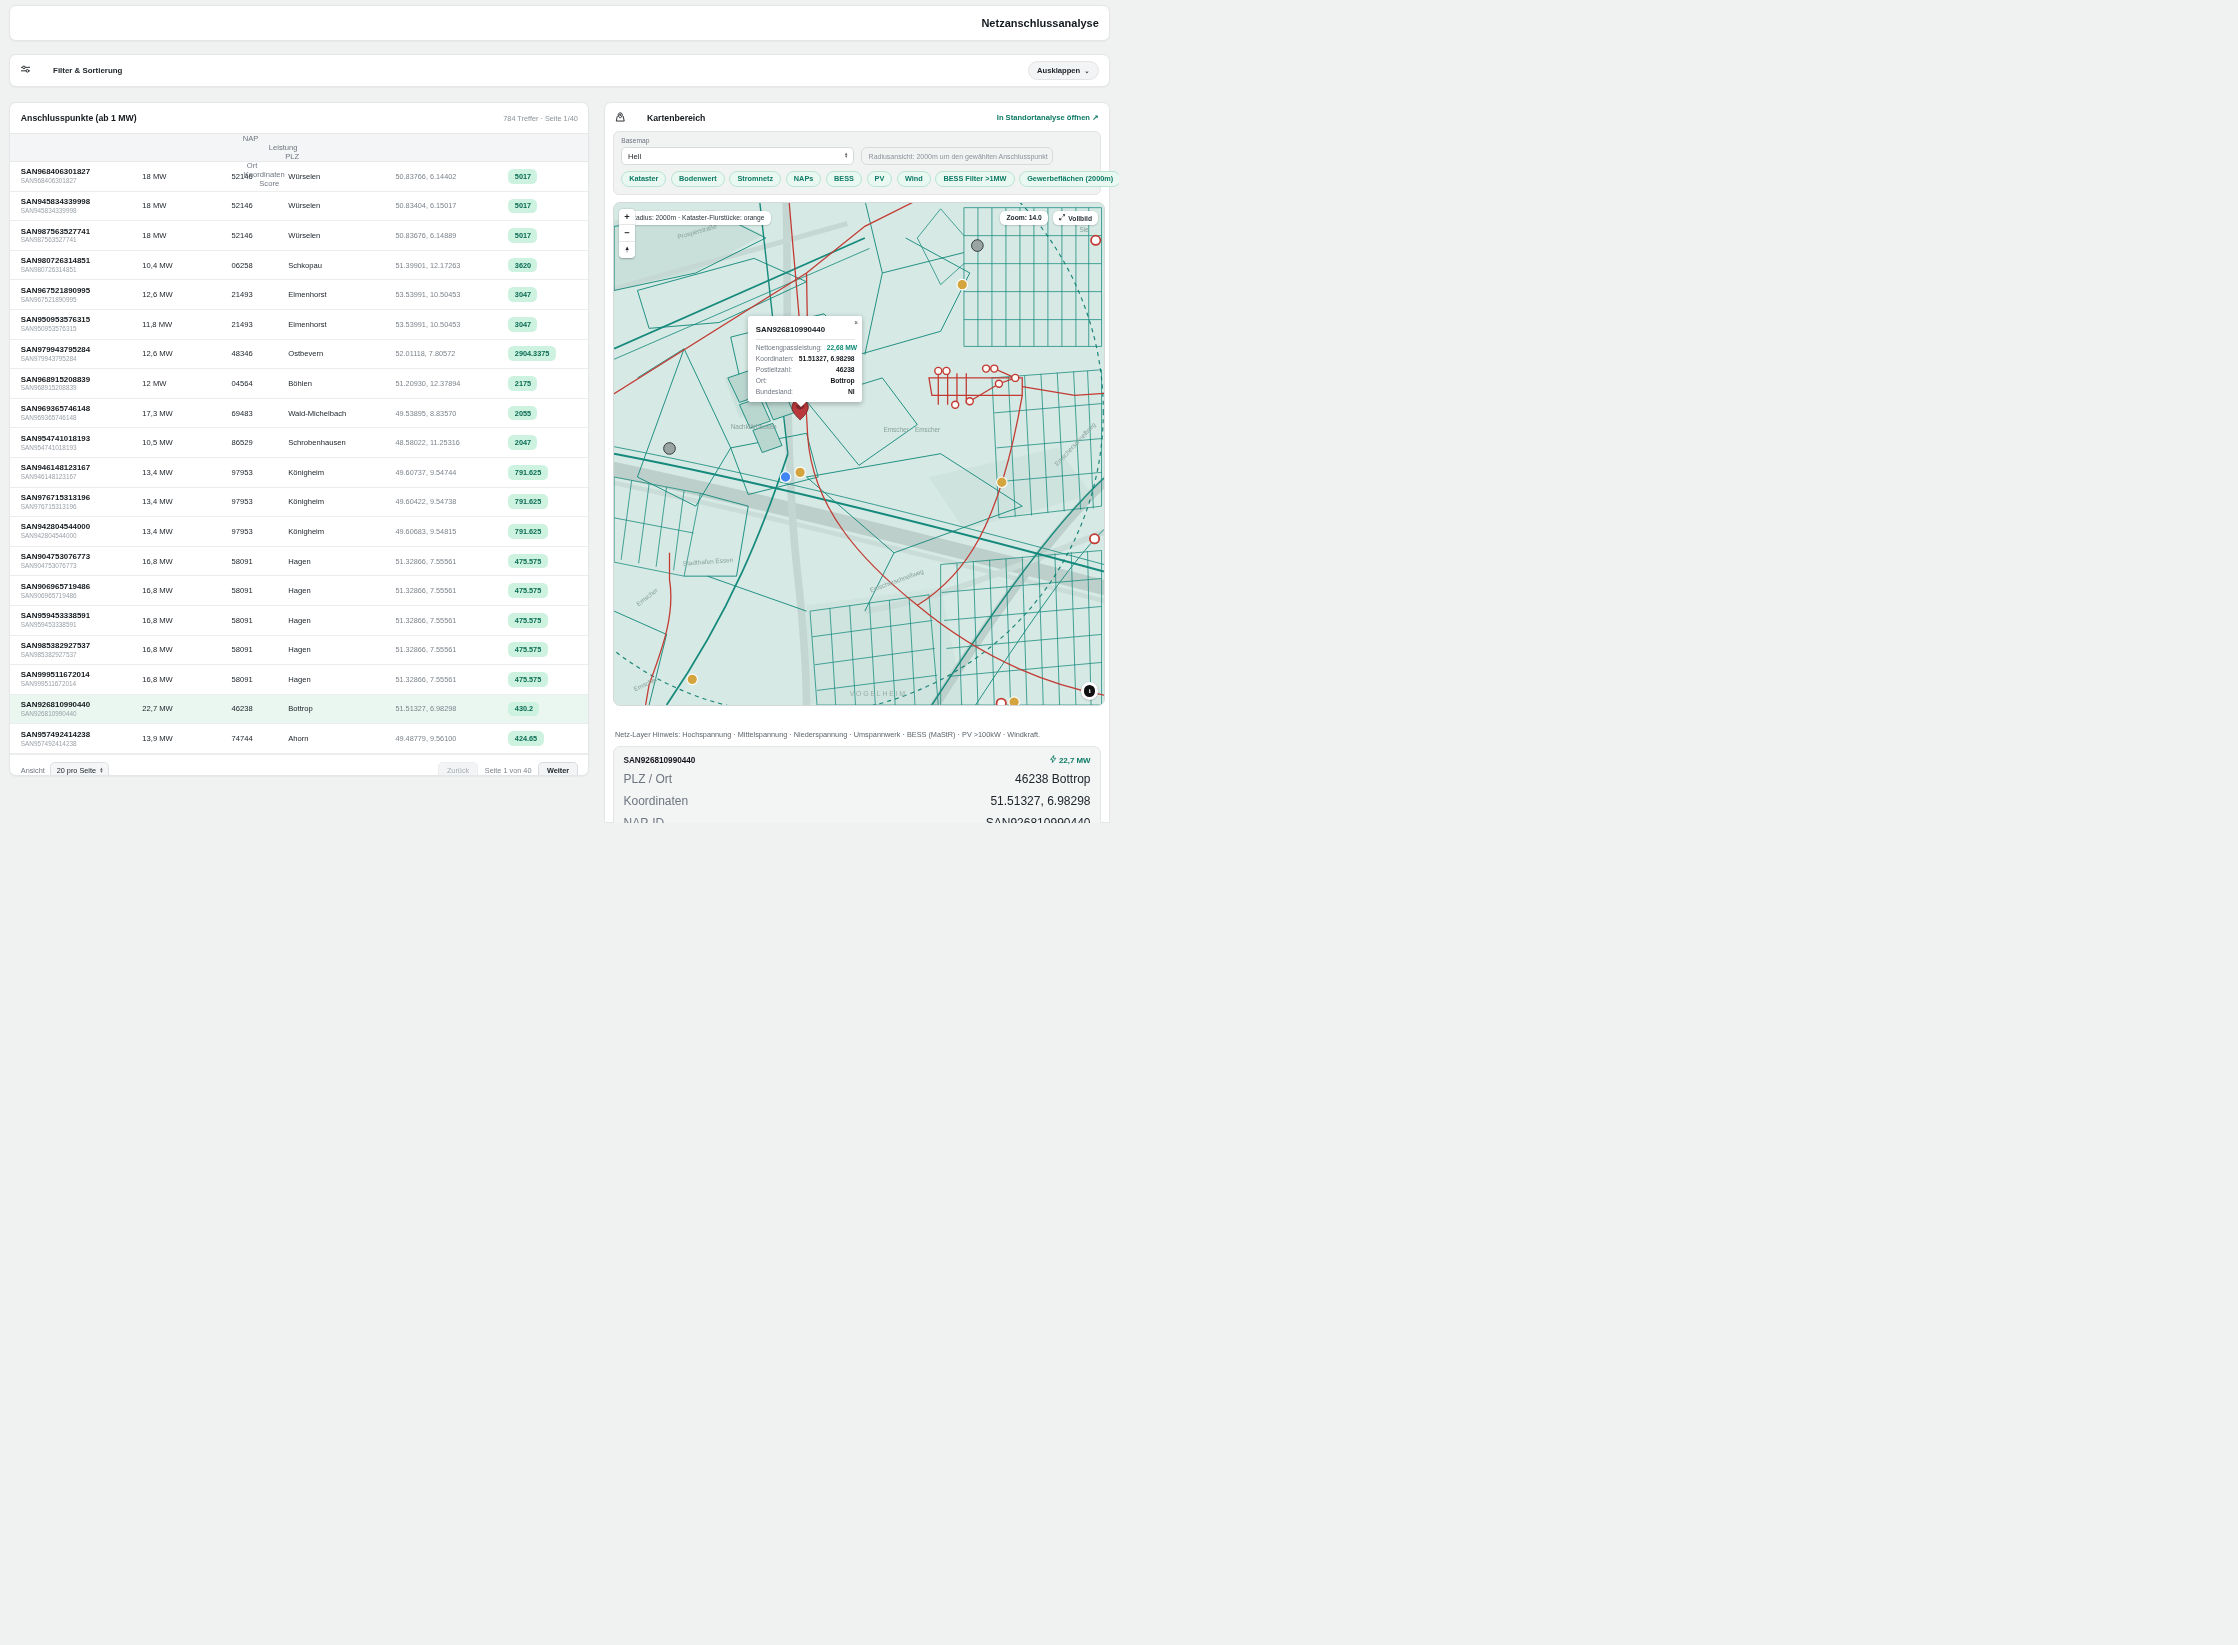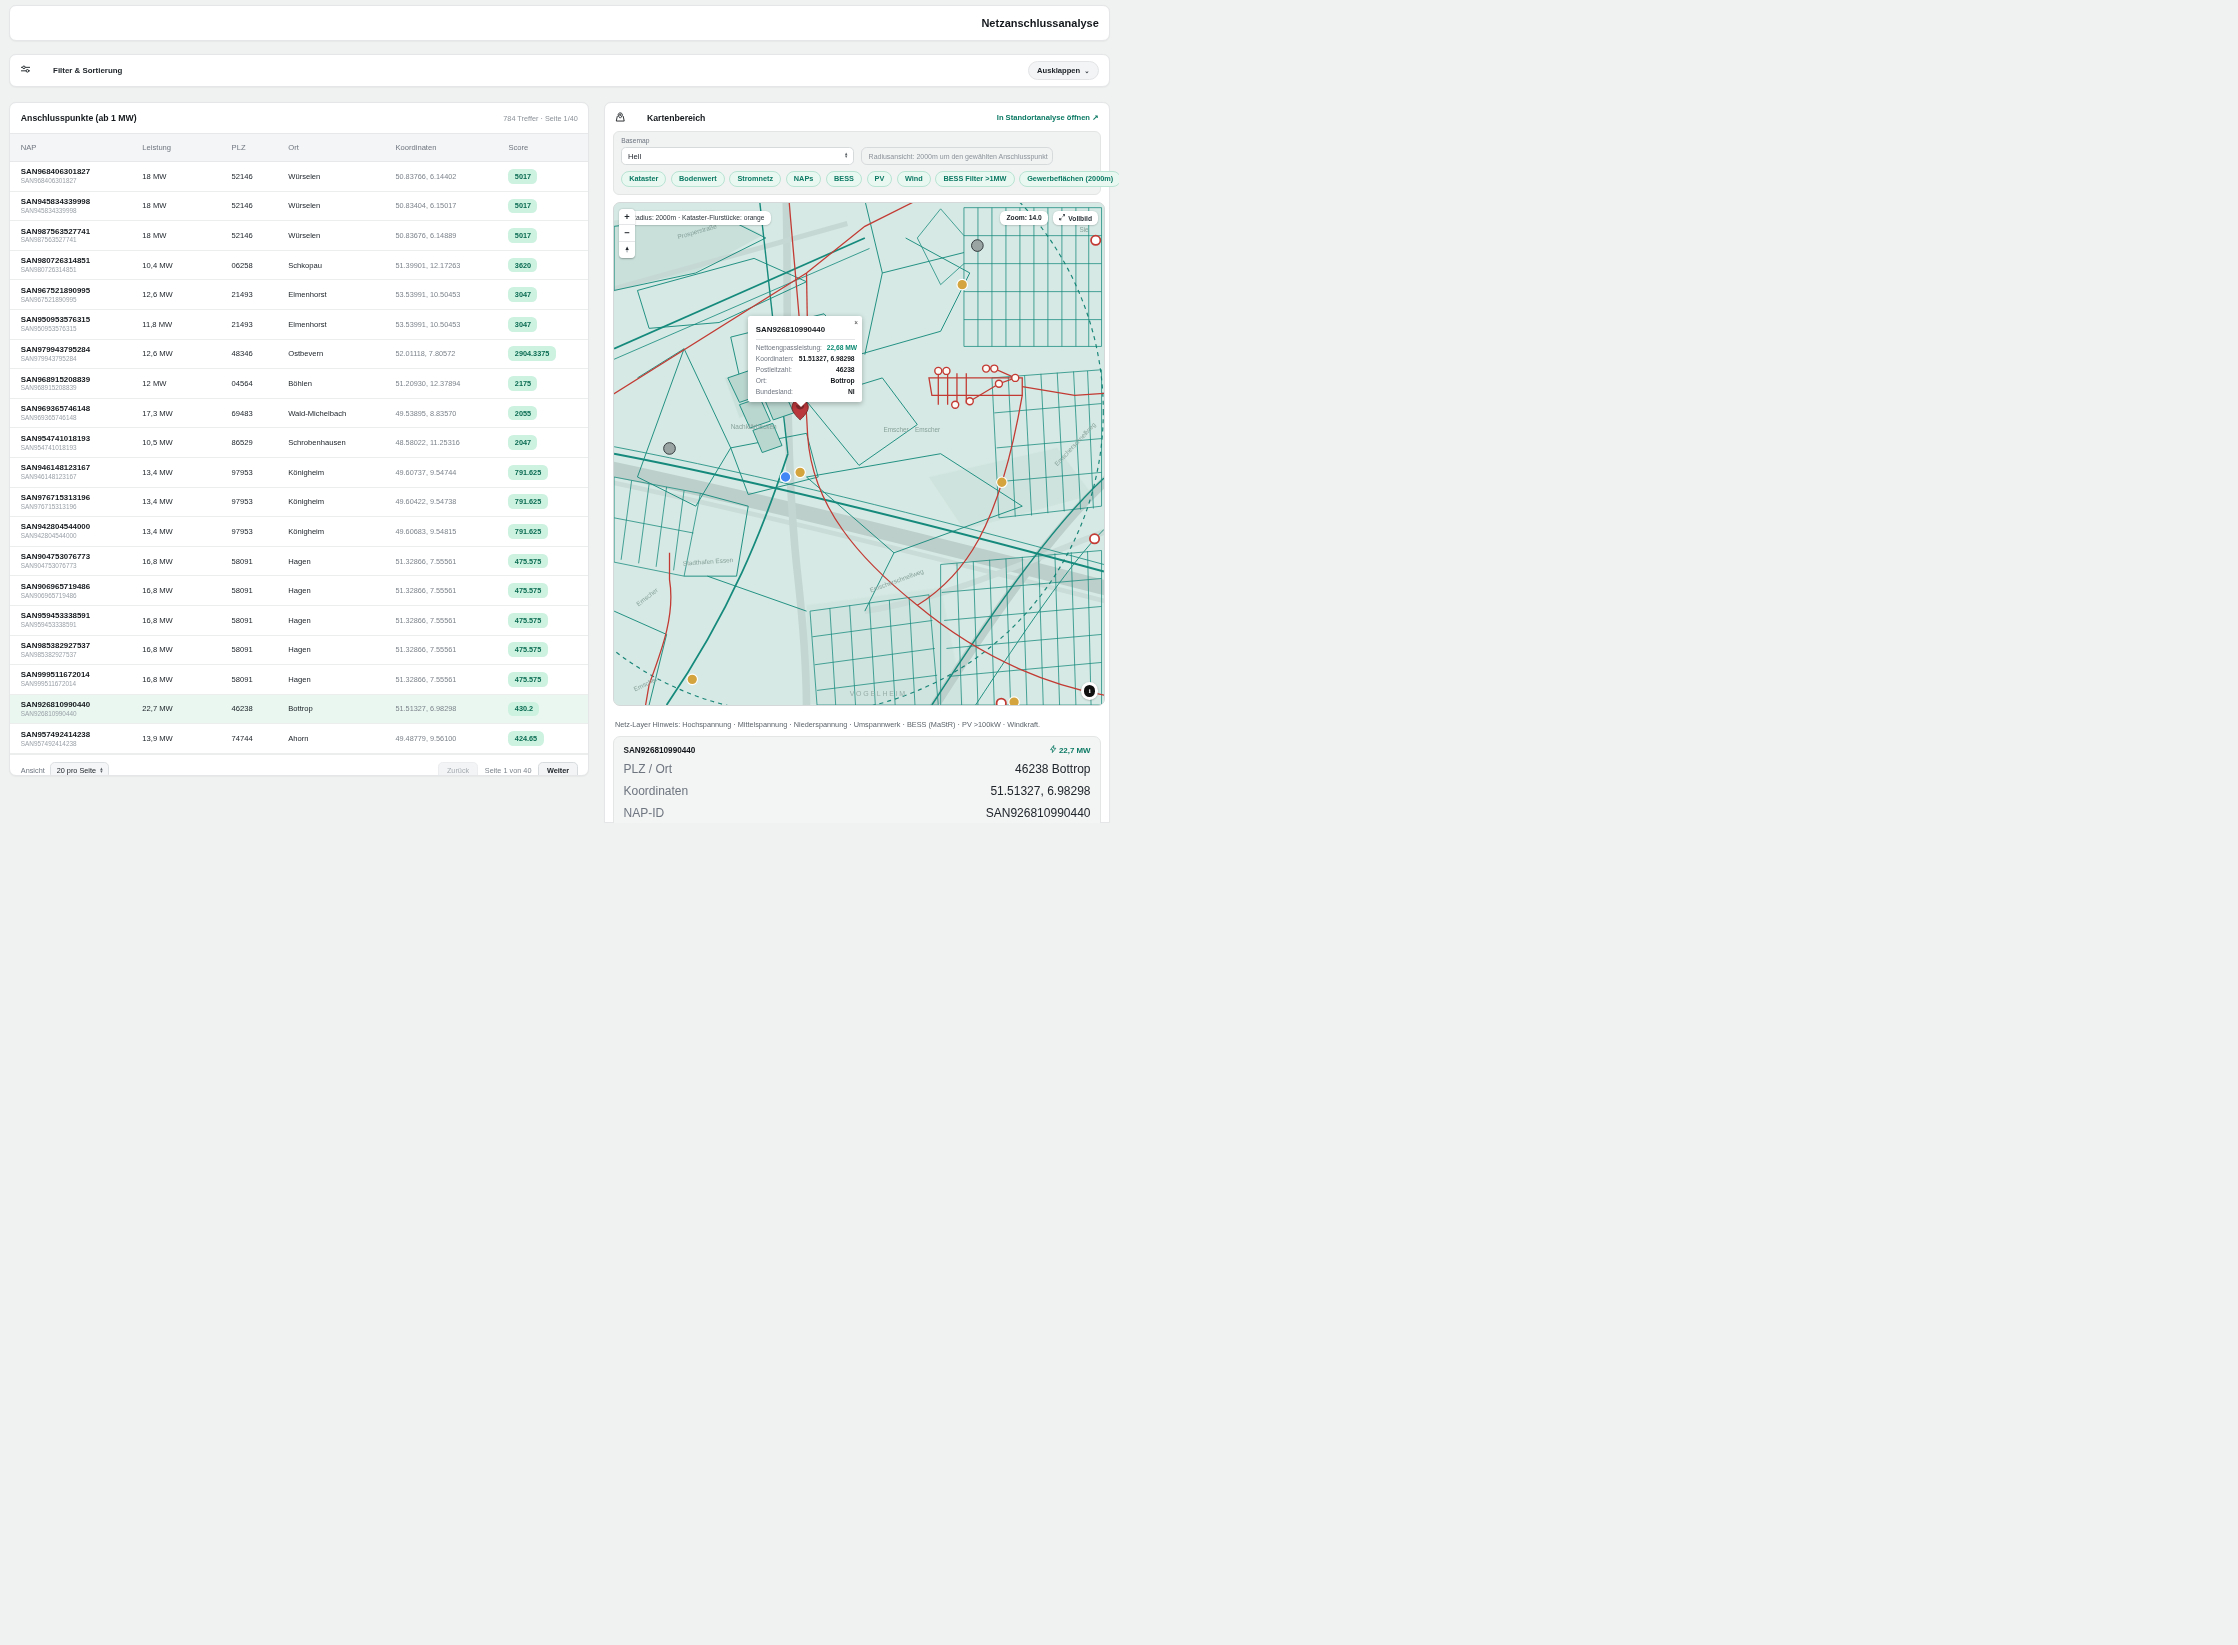--- a/index.html
+++ b/index.html
@@ -11,21 +11,21 @@
   
   #filter-card{left:9.3px;top:54px;width:1101px;height:33px;display:flex;align-items:center;justify-content:space-between;padding:0 10.5px;box-sizing:border-box;}
   .filter-left{display:flex;align-items:center;gap:23px;font-size:7.9px;font-weight:bold;color:#1c2227;}
   .pill-btn{display:flex;align-items:center;gap:4.1px;background:#f3f4f5;border:0.6px solid #e2e4e6;border-radius:582px;padding:4.1px 8.2px;font-size:7.6px;font-weight:bold;color:#1c2227;cursor:pointer;}
   .chev{font-size:6.4px;color:#3c4248;}
   
   #left-card{left:9.3px;top:102px;width:580px;height:674px;box-sizing:border-box;overflow:hidden;}
   .panel-titlebar{display:flex;align-items:center;justify-content:space-between;padding:10px 10.5px;}
   .panel-title{font-size:8.7px;font-weight:bold;color:#14181c;}
   .panel-meta{font-size:7.3px;color:#8b9299;}
-  .thead{display:flex;align-items:center;background:#f4f5f6;border-top:0.6px solid #e6e8e9;border-bottom:0.6px solid #e6e8e9;height:27px;font-size:7.6px;color:#6f7680;}
+  .thead{display:flex;align-items:center;background:#f4f5f6;border-top:0.6px solid #e6e8e9;border-bottom:0.6px solid #e6e8e9;height:27px;font-size:7.6px;color:#6f7680;flex-direction:column;}
   .trow{display:flex;align-items:center;height:28.6px;border-bottom:0.6px solid #eceeee;font-size:7.6px;}
   .trow.selected{background:#e9f7f0;}
   .c{box-sizing:border-box;padding:0 3.5px;}
   .c1{width:134px;padding-left:10.5px;}
   .c2{width:68px;}
   .c3{width:59px;margin-left:24px;}
   .c4{width:112px;}
   .c5{width:118px;}
   .c6{width:87px;}
   .nap-id{font-weight:bold;font-size:7.9px;color:#14181c;line-height:1.25;}
@@ -70,21 +70,21 @@
   
   #map-popup{position:absolute;left:134px;top:113px;width:114px;background:#fff;border-radius:2.3px;box-shadow:0 1.2px 5.8px rgba(0,0,0,.25);z-index:4;padding:6.4px 7.6px 7px 7.6px;box-sizing:border-box;}
   #popup-close{position:absolute;right:4.1px;top:2.3px;font-size:6.4px;color:#333;cursor:pointer;}
   #popup-title{font-size:7.9px;font-weight:bold;color:#14181c;padding:2.3px 0 4.7px 0;border-bottom:0.6px solid #e3e5e6;}
   .popup-row{display:flex;justify-content:space-between;gap:4.7px;margin-top:4.1px;font-size:6.7px;}
   .popup-row .pl{color:#6f7680;white-space:nowrap;}
   .popup-row .pv{font-weight:bold;color:#14181c;text-align:right;white-space:nowrap;}
   .popup-row .pv.accent{color:#0c8a72;}
   #popup-tip{position:absolute;left:48px;bottom:-5.2px;width:0;height:0;border-left:5.2px solid transparent;border-right:5.2px solid transparent;border-top:5.8px solid #fff;}
   
-  #netz-hinweis{margin-top:14px;font-size:7.3px;color:#5c646b;padding:0 1.7px;}
+  #netz-hinweis{margin-top:24px;font-size:7.3px;color:#5c646b;padding:0 1.7px;}
   #detail-card{margin-top:7px;background:#f3f4f4;border:0.6px solid #e4e6e6;border-radius:7px;padding:7.6px 9.3px 5.2px 9.3px;}
   .detail-head{display:flex;align-items:center;justify-content:space-between;margin-bottom:2.3px;}
   #detail-title{font-size:8.2px;font-weight:bold;color:#14181c;}
   #detail-power{display:flex;align-items:center;gap:2.3px;font-size:7.9px;font-weight:bold;color:#0c7a64;}
   .detail-row{display:grid;grid-template-columns:207px 1fr;padding:4.1px 0;font-size:12px;}
   .detail-row .dl{color:#6f7680;}
   .detail-row .dv{color:#20262c;text-align:right;}
   #hint-box{margin-top:8.2px;background:#f2f4f4;border:0.9px dashed #cfd4d4;border-radius:5.8px;padding:7px 8.2px;font-size:7.6px;color:#6f7680;}
   svg text{font-family:"Liberation Sans",sans-serif;}
 </style>

